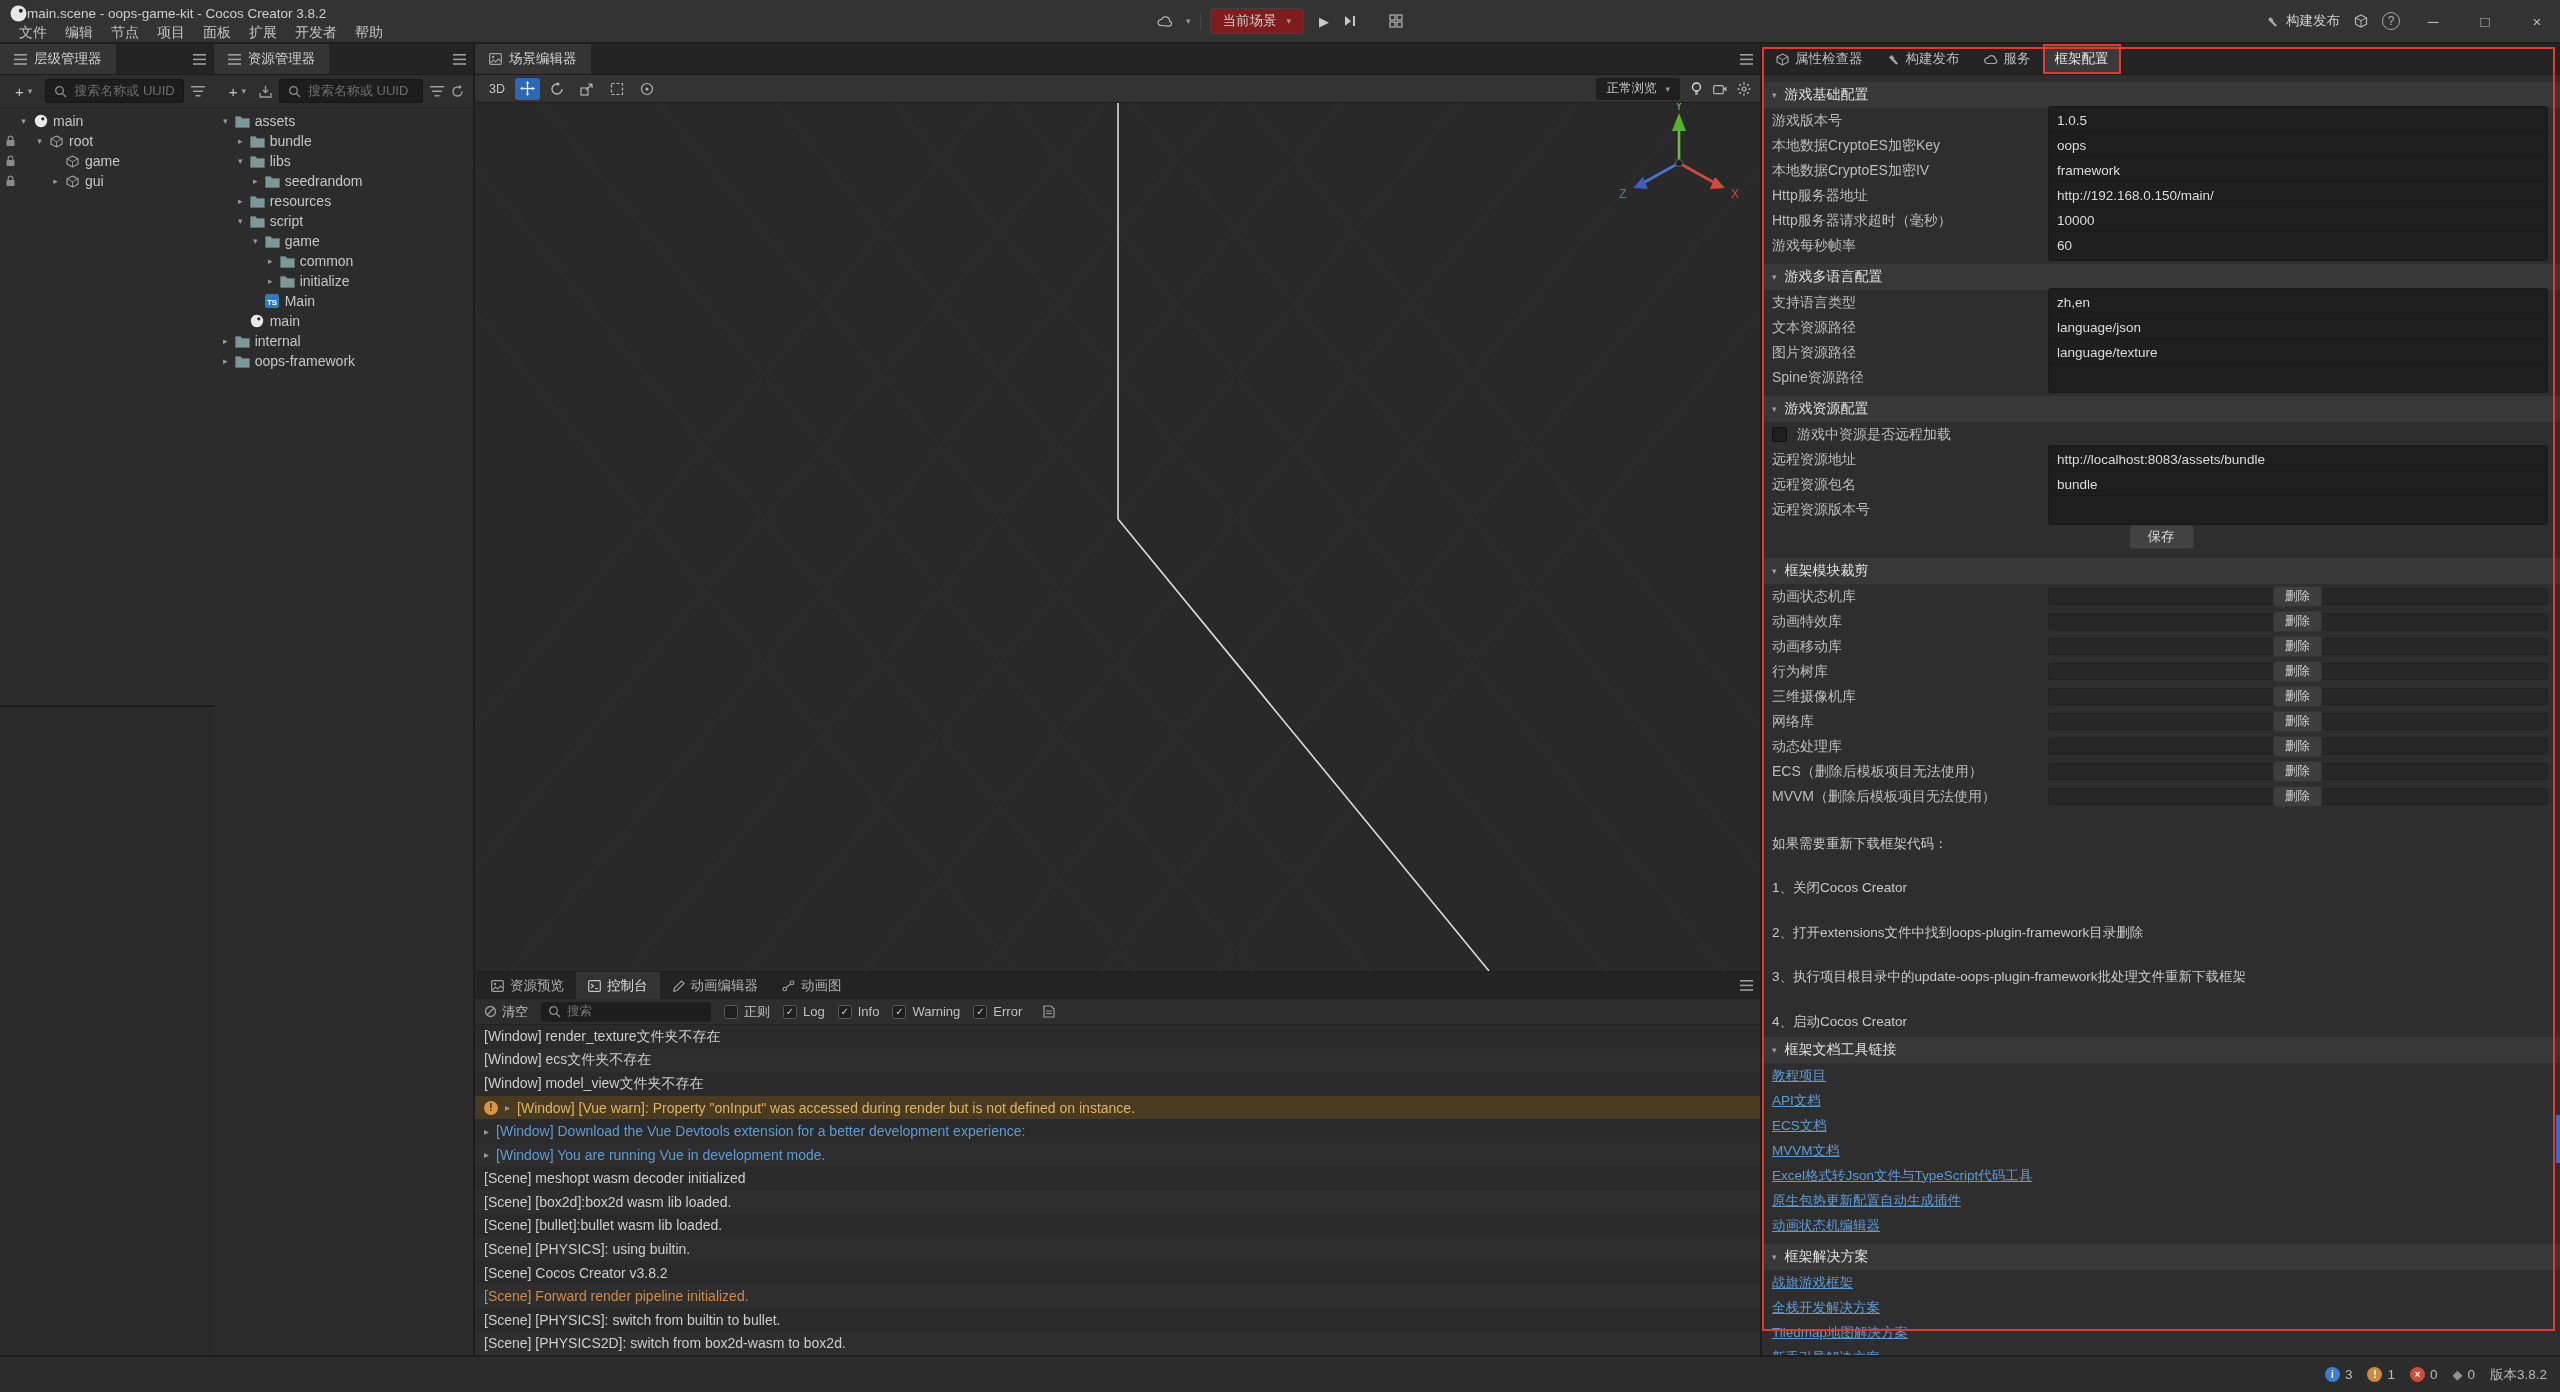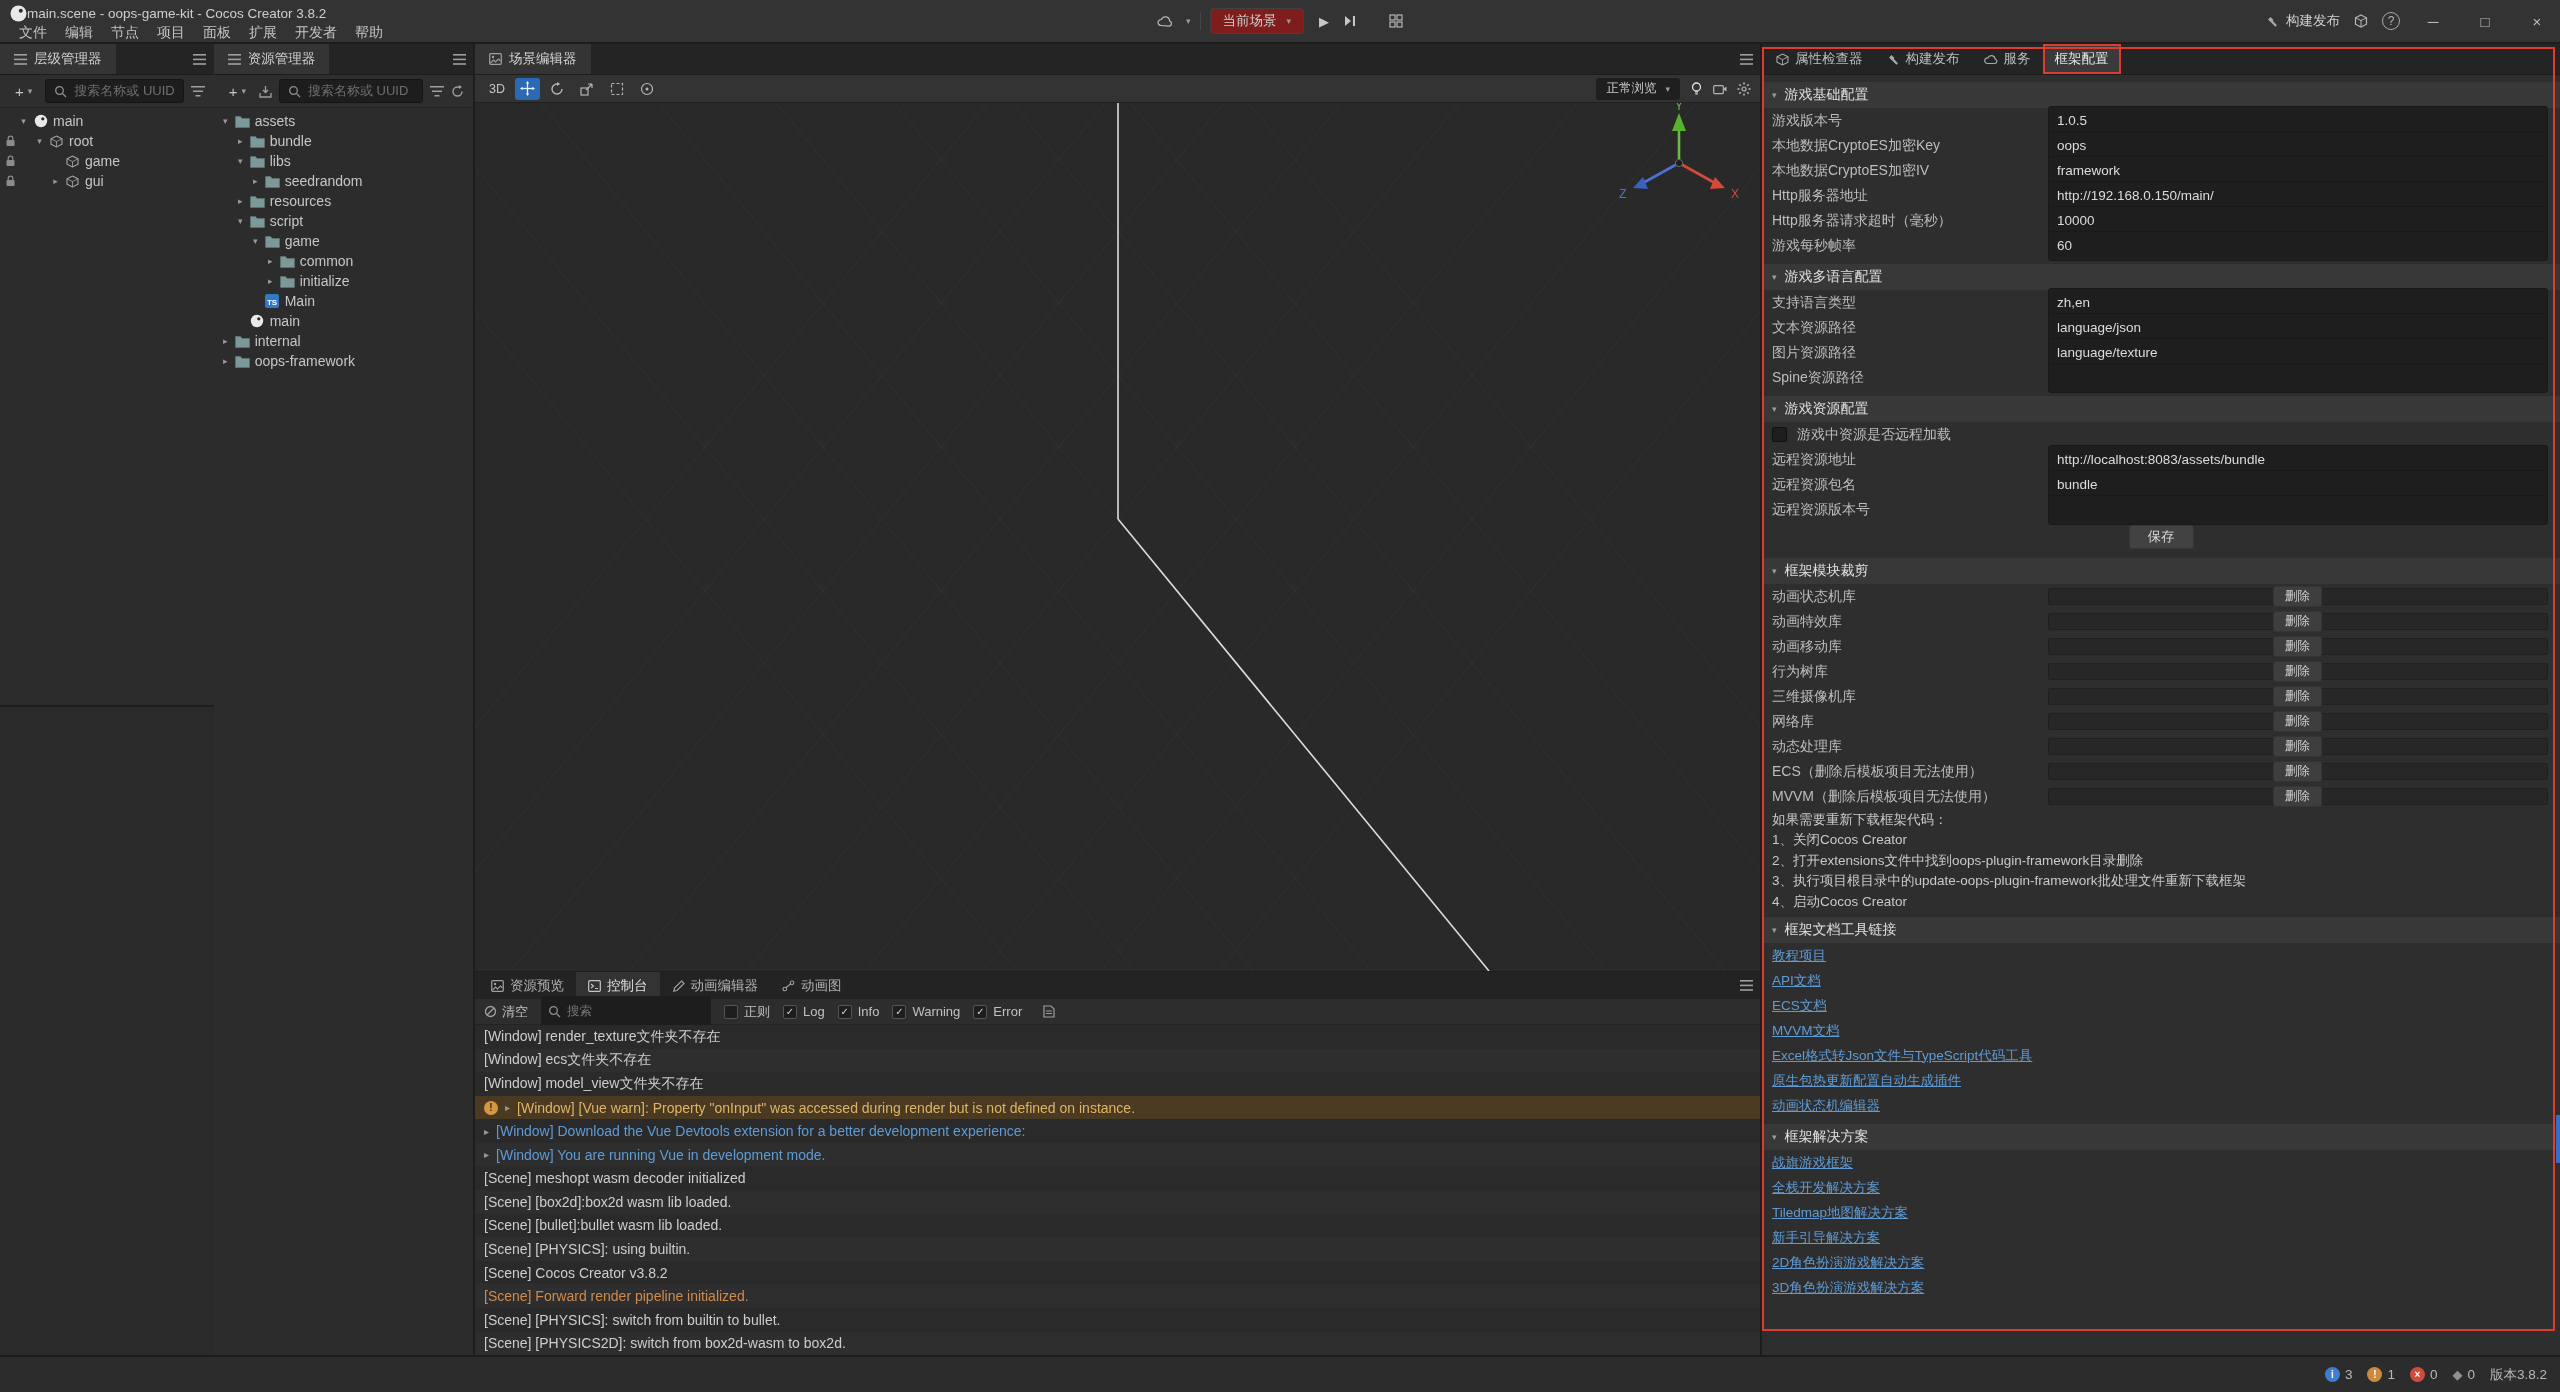--- a/index.html
+++ b/index.html
@@ -60,21 +60,21 @@
   .grid line.b{stroke:#dcdcdc;stroke-width:1.6;}
   .gizmo{position:absolute;right:6px;top:-4px;}
 
   
   .bottom-panel{height:384px;flex:none;display:flex;flex-direction:column;background:#2a2a2a;border-top:1px solid #1e1e1e;}
   .bottom-tabs{height:27px;background:#232323;display:flex;align-items:stretch;padding-left:4px;flex:none;}
   .btab{display:flex;align-items:center;gap:6px;padding:0 12px;font-size:13.5px;color:#b2b2b2;}
   .btab.active{background:#333333;color:#e0e0e0;}
   .console-toolbar{height:26px;background:#2d2d2d;border-bottom:1px solid #232323;display:flex;align-items:center;gap:13px;padding:0 9px;flex:none;}
   .clear-btn{display:flex;align-items:center;gap:5px;font-size:13px;color:#c0c0c0;}
-  .csearch{width:170px;height:20px;background:#1d1d1d;border-radius:3px;display:flex;align-items:center;gap:6px;padding:16px 7px;}
+  .csearch{width:170px;height:20px;background:#1d1d1d;border-radius:3px;display:flex;align-items:center;gap:6px;padding:4px 7px;}
   .csearch .ph{font-size:12.5px;color:#777;}
   .filter{display:flex;align-items:center;gap:6px;font-size:13px;color:#c0c0c0;}
   .checkbox{width:14px;height:14px;background:#1e1e1e;border:1px solid #555;border-radius:2px;display:flex;align-items:center;justify-content:center;font-size:10px;color:#d5d5d5;flex:none;}
   .console-logs{flex:1;display:flex;flex-direction:column;background:#2a2a2a;min-height:0;}
   .clog{flex:1;display:flex;align-items:center;padding:0 9px;font-size:14px;color:#cdcdcd;white-space:nowrap;overflow:hidden;}
   .clog:nth-child(even){background:#2e2e2e;}
   .clog.warn{background:#4a3a21;color:#dfb469;}
   .clog.vue{color:#5f9bd5;}
   .clog.orange{color:#cf8b4e;}
   .wbadge{width:14px;height:14px;border-radius:50%;background:#d8973f;color:#2a2a2a;font-size:10px;font-weight:bold;display:flex;align-items:center;justify-content:center;margin-right:7px;flex:none;}
@@ -91,21 +91,21 @@
   .prow{height:25px;display:flex;align-items:center;padding:0 12px 0 10px;}
   .plabel{width:276px;flex:none;font-size:14px;color:#bdbdbd;white-space:nowrap;overflow:hidden;}
   .pvalue{flex:1;height:30px;background:#1e1e1e;border:1px solid #191919;border-radius:3px;display:flex;align-items:center;padding:0 8px;font-size:13.5px;color:#dcdcdc;white-space:nowrap;overflow:hidden;}
   .crow{height:25px;display:flex;align-items:center;gap:10px;padding:0 10px;font-size:14px;color:#bdbdbd;}
   .ccheck{width:15px;height:15px;background:#1e1e1e;border:1px solid #101010;border-radius:2px;flex:none;}
   .save-row{height:30px;display:flex;align-items:center;justify-content:center;}
   .save-btn{height:24px;background:#424242;border:1px solid #373737;border-radius:3px;display:flex;align-items:center;justify-content:center;font-size:13.5px;color:#dadada;padding:0 18px;}
   .mrow{height:25px;display:flex;align-items:center;padding:0 12px 0 10px;}
   .mbar{flex:1;height:17px;background:#272727;border:1px solid #202020;border-radius:2px;position:relative;}
   .del-btn{position:absolute;left:224px;top:-3px;height:21px;background:#3e3e3e;border:1px solid #343434;border-radius:3px;display:flex;align-items:center;justify-content:center;font-size:12.5px;color:#cfcfcf;padding:0 11px;}
-  .note{padding:1px 10px 0;font-size:13.5px;color:#c9c9c9;line-height:19.4px;white-space:nowrap;overflow:hidden;}
+  .note{padding:1px 10px 0;font-size:13.5px;color:#c9c9c9;line-height:19.4px;white-space:nowrap;overflow:hidden;margin-top:24px;}
   .link-row{height:25px;display:flex;align-items:center;padding:0 10px;}
   .linktext{font-size:13.5px;color:#5f9bd5;text-decoration:underline;white-space:nowrap;}
   .annot-panel{position:absolute;left:0;top:3px;right:5px;bottom:24px;border:2px solid #df3b2f;pointer-events:none;z-index:30;}
   .scroll-thumb{position:absolute;right:0;top:1071px;width:4px;height:48px;background:#2e6fd0;z-index:31;}
 
   
   .statusbar{height:37px;flex:none;background:#2c2c2c;border-top:2px solid #1d1d1d;display:flex;align-items:center;justify-content:flex-end;gap:15px;padding:0 13px;font-size:13.5px;color:#b9b9b9;}
   .sbadge{display:flex;align-items:center;gap:5px;}
   .sdot{width:15px;height:15px;border-radius:50%;display:flex;align-items:center;justify-content:center;font-size:10px;color:#fff;font-weight:bold;}
   .sdiamond{font-size:13px;}

